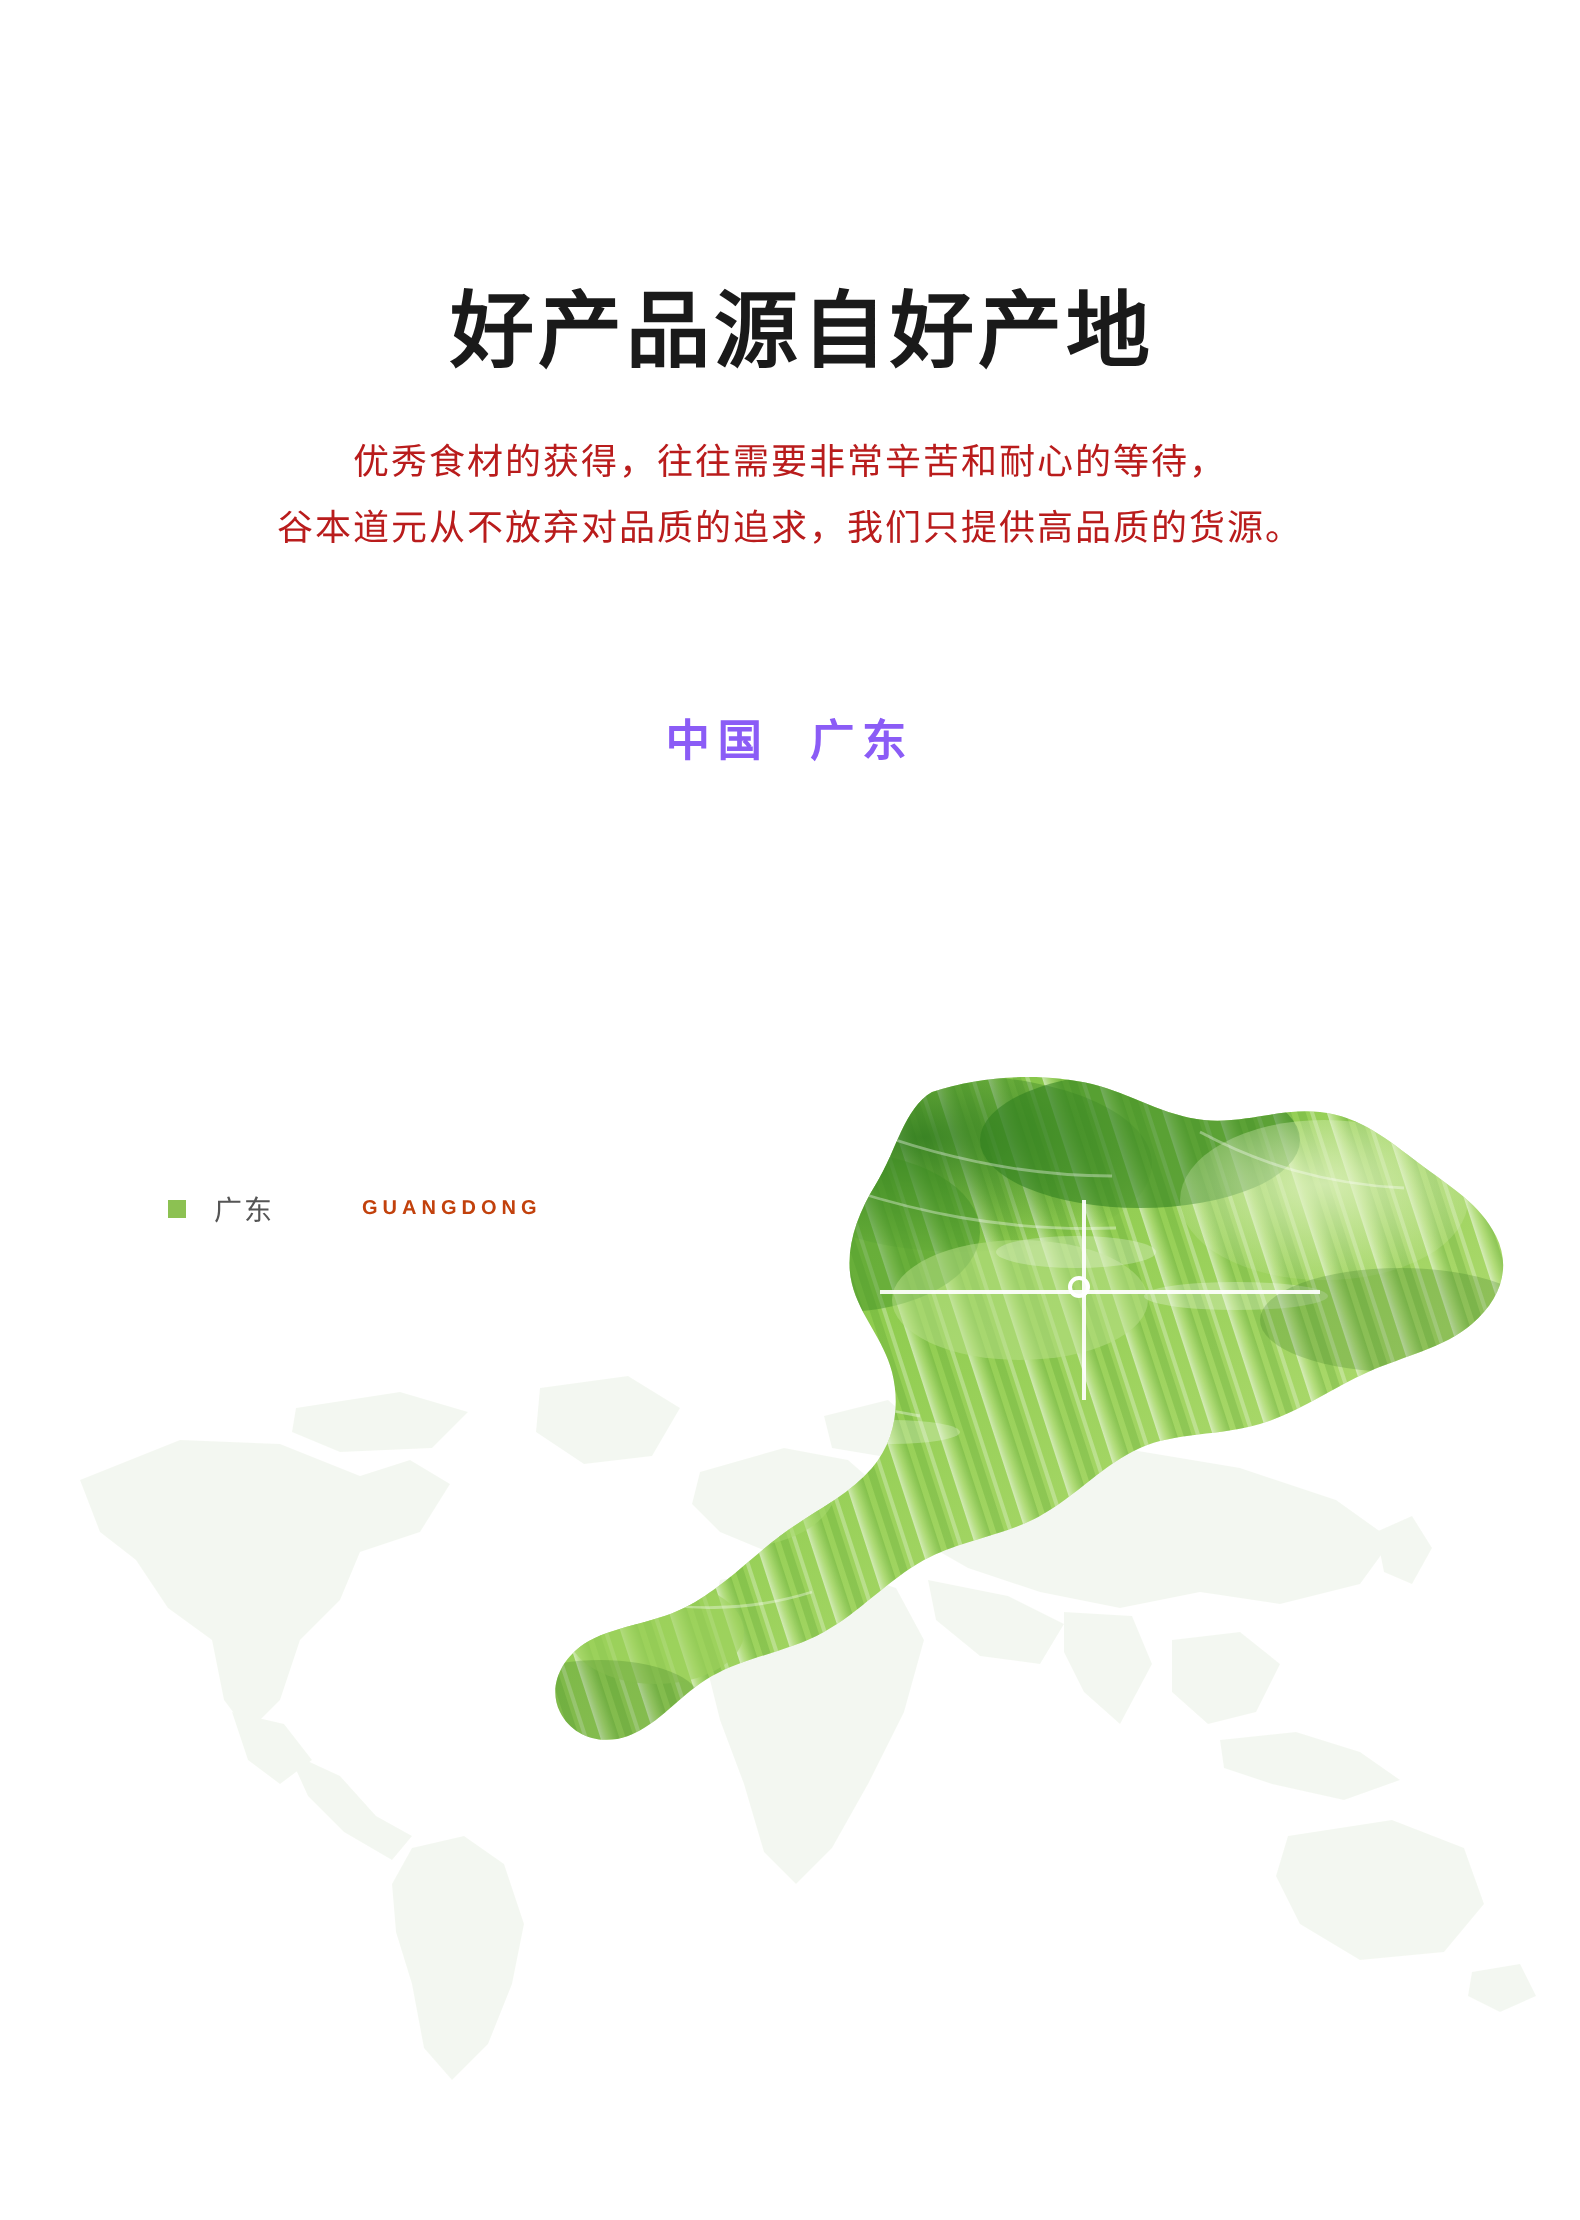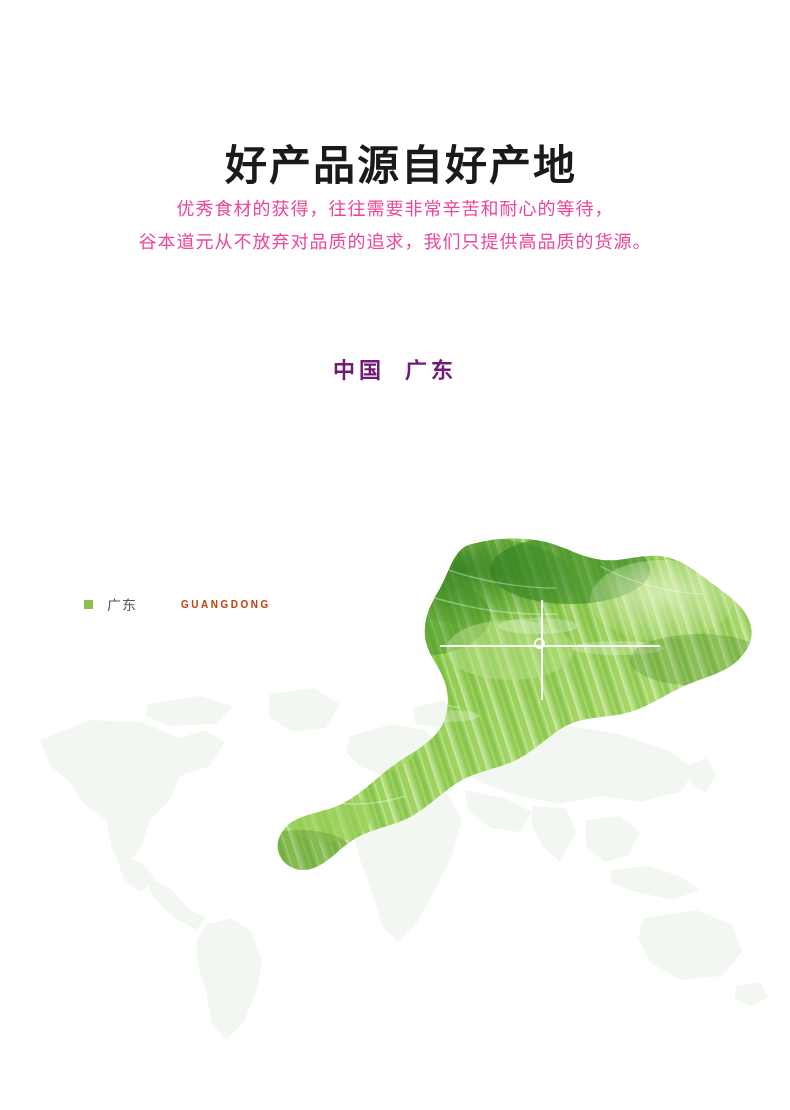--- a/index.html
+++ b/index.html
@@ -32,38 +32,39 @@
   .title {
     font-size: 42px;
     font-weight: bold;
     letter-spacing: 2px;
     color: #1a1a1a;
     line-height: 1.25;
     margin: 0;
     padding-left: 12px;
   }
   .subtitle {
+    margin-top: 22px;
     font-size: 18px;
-    color: #ec4899;
+    color: #b91c1c;
     line-height: 1.85;
     letter-spacing: 1px;
   }
   .subtitle .line {
     display: block;
   }
 
   .origin {
     position: absolute;
     left: 0;
     top: 352px;
     width: 790px;
     text-align: center;
     font-size: 22px;
     font-weight: bold;
-    color: #701a75;
+    color: #8b5cf6;
     letter-spacing: 4px;
   }
   .origin .country { margin-right: 10px; }
 
   
   .legend {
     position: absolute;
     left: 84px;
     top: 592px;
     display: flex;

